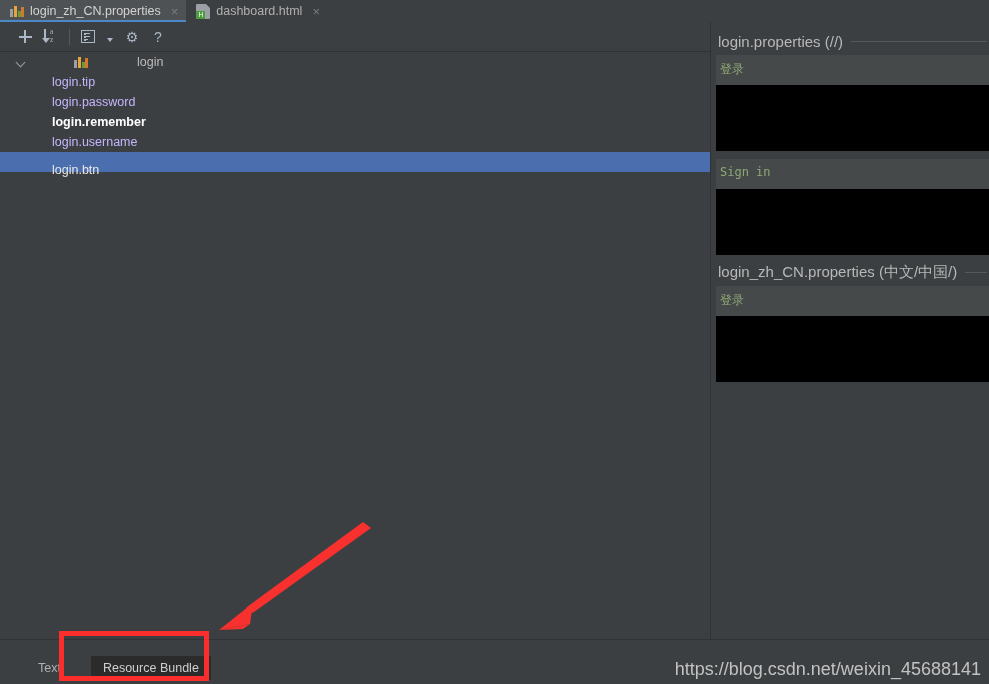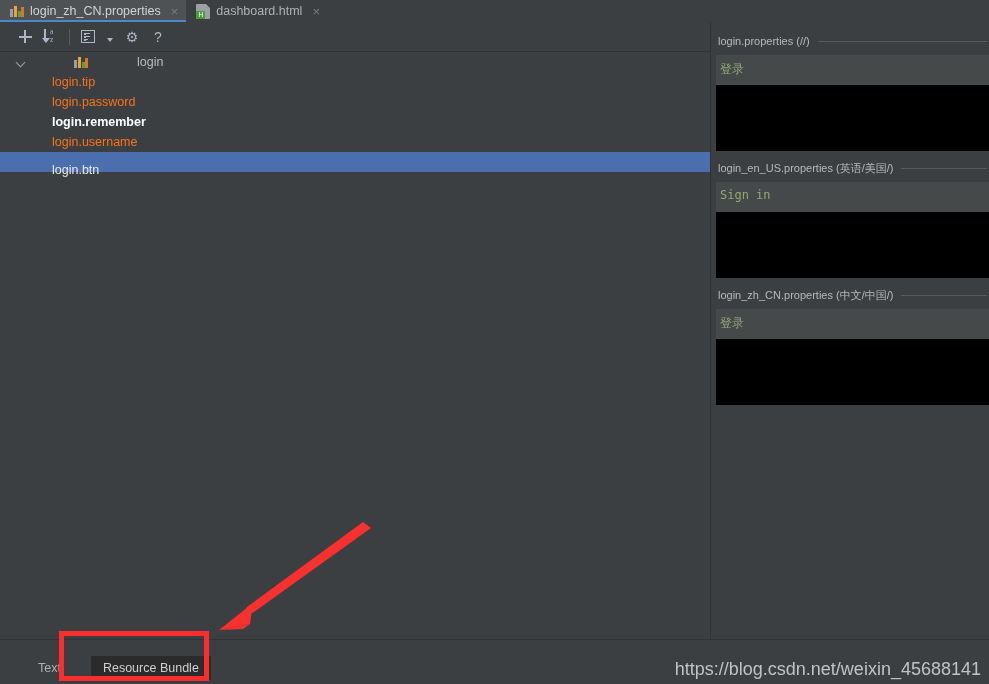--- a/index.html
+++ b/index.html
@@ -238,21 +238,21 @@
     left: 3px; top: 4px;
     width: 6px; height: 6px;
     border-right: 1.6px solid #9ba0a3;
     border-bottom: 1.6px solid #9ba0a3;
     transform: rotate(45deg);
   }
   .tree-row .node-icon { margin-right: 5px; flex: none; }
   .tree-row .node-label { white-space: nowrap; }
   .tree-row.root .node-label { color: #bbbbbb; }
   .tree-row.leaf { padding-left: 52px; }
-  .node-label.key     { color: #f97316; }
+  .node-label.key     { color: #c4b5fd; }
   .node-label.muted   { color: #ffffff; font-weight: bold; }
   .node-label.sel     { color: #e8e8e8; margin-top: 15px; }
 
   
   .gutter {
     position: absolute;
     left: 0; top: 22px;
     width: 6px; height: 640px;
     background: #3c3f41;
     border-right: 1px solid #313335;
@@ -287,21 +287,21 @@
   }
   .pv-block { margin-bottom: 8px; }
   .pv-header {
     display: flex;
     align-items: center;
     gap: 8px;
     padding: 0 2px 0 2px;
     height: 18px;
   }
   .pv-title {
-    font-size: 11px;
+    font-size: 15px;
     color: #b8b8b8;
     white-space: nowrap;
   }
   .pv-rule {
     flex: 1 1 auto;
     height: 1px;
     background: #55595b;
     min-width: 4px;
   }
   .pv-editor {
@@ -488,24 +488,20 @@
         <span class="pv-title">login.properties (//)</span>
         <span class="pv-rule"></span>
       </div>
       <div class="pv-editor">
         <div class="pv-value">登录</div>
         <div class="pv-body"></div>
       </div>
     </div>
 
     <div class="pv-block">
-      <div class="pv-header">
-        <span class="pv-title">login_en_US.properties (英语/美国/)</span>
-        <span class="pv-rule"></span>
-      </div>
       <div class="pv-editor">
         <div class="pv-value">Sign in</div>
         <div class="pv-body"></div>
       </div>
     </div>
 
     <div class="pv-block">
       <div class="pv-header">
         <span class="pv-title">login_zh_CN.properties (中文/中国/)</span>
         <span class="pv-rule"></span>

